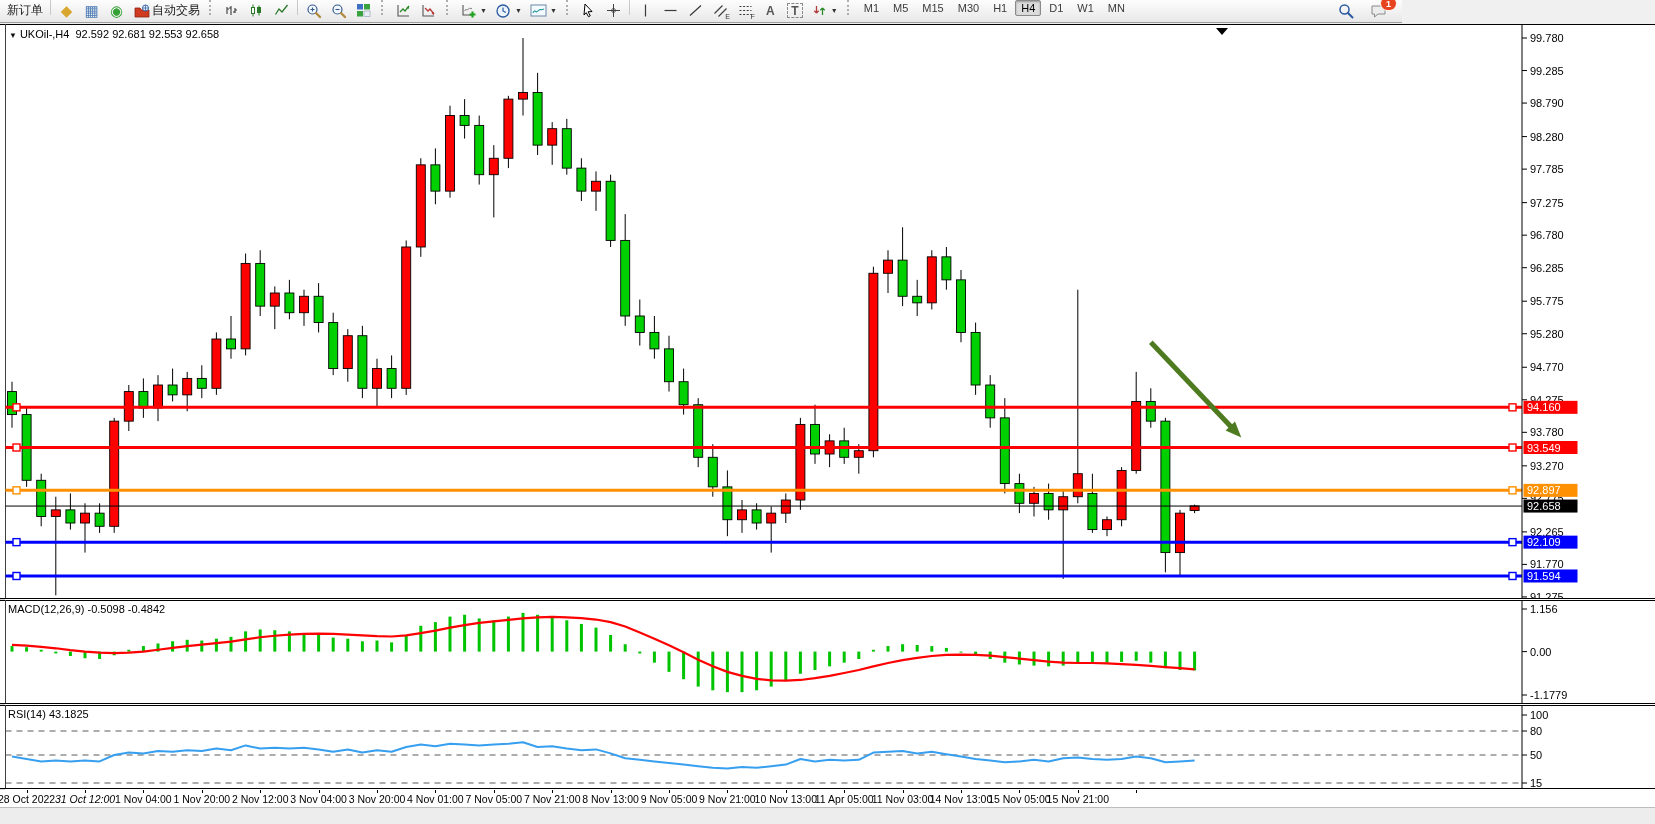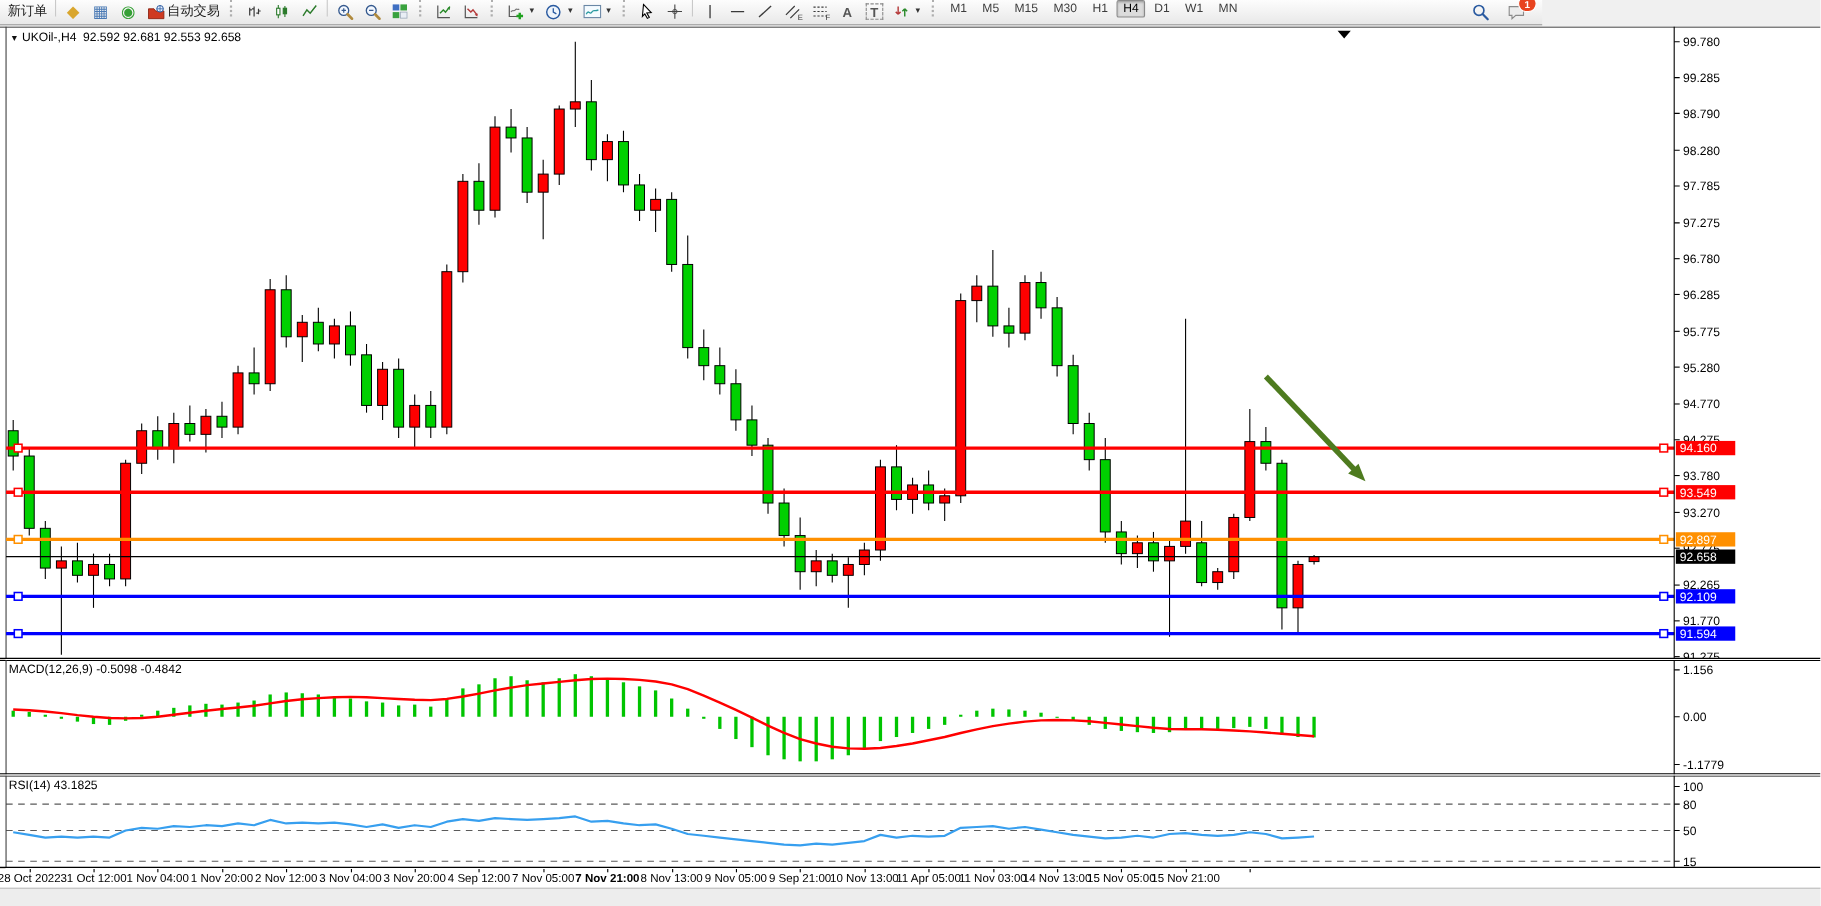--- a/index.html
+++ b/index.html
@@ -647,43 +647,43 @@
         <line x1="5.5" y1="0" x2="5.5" y2="84" stroke="#404040"></line>
         <line x1="0" y1="83.5" x2="1655" y2="83.5" stroke="#000"></line>
       </svg>
     <div class="ind-label">RSI(14) 43.1825</div>
   </div>
 
   <div class="time-axis" id="time-axis">
       <span class="ttick" style="left: 26.6px;"></span>
       <span class="tlabel" style="left: 26.6px;">28 Oct 2022</span>
       <span class="ttick" style="left: 85px;"></span>
-      <span class="tlabel" style="left: 85px;">31 Oct 12:00</span>
+      <span class="tlabel" style="left: 85px; font-style: italic;">31 Oct 12:00</span>
       <span class="ttick" style="left: 143.4px;"></span>
       <span class="tlabel" style="left: 143.4px;">1 Nov 04:00</span>
       <span class="ttick" style="left: 201.8px;"></span>
       <span class="tlabel" style="left: 201.8px;">1 Nov 20:00</span>
       <span class="ttick" style="left: 260.2px;"></span>
       <span class="tlabel" style="left: 260.2px;">2 Nov 12:00</span>
       <span class="ttick" style="left: 318.6px;"></span>
       <span class="tlabel" style="left: 318.6px;">3 Nov 04:00</span>
       <span class="ttick" style="left: 377px;"></span>
       <span class="tlabel" style="left: 377px;">3 Nov 20:00</span>
       <span class="ttick" style="left: 435.4px;"></span>
-      <span class="tlabel" style="left: 435.4px;">4 Sep 12:00</span>
+      <span class="tlabel" style="left: 435.4px;">4 Nov 01:00</span>
       <span class="ttick" style="left: 493.8px;"></span>
       <span class="tlabel" style="left: 493.8px;">7 Nov 05:00</span>
       <span class="ttick" style="left: 552.2px;"></span>
-      <span class="tlabel" style="left: 552.2px; font-weight: bold;">7 Nov 21:00</span>
+      <span class="tlabel" style="left: 552.2px;">7 Nov 21:00</span>
       <span class="ttick" style="left: 610.6px;"></span>
       <span class="tlabel" style="left: 610.6px;">8 Nov 13:00</span>
       <span class="ttick" style="left: 669px;"></span>
       <span class="tlabel" style="left: 669px;">9 Nov 05:00</span>
       <span class="ttick" style="left: 727.4px;"></span>
-      <span class="tlabel" style="left: 727.4px;">9 Sep 21:00</span>
+      <span class="tlabel" style="left: 727.4px;">9 Nov 21:00</span>
       <span class="ttick" style="left: 785.8px;"></span>
       <span class="tlabel" style="left: 785.8px;">10 Nov 13:00</span>
       <span class="ttick" style="left: 844.2px;"></span>
       <span class="tlabel" style="left: 844.2px;">11 Apr 05:00</span>
       <span class="ttick" style="left: 902.6px;"></span>
       <span class="tlabel" style="left: 902.6px;">11 Nov 03:00</span>
       <span class="ttick" style="left: 961px;"></span>
       <span class="tlabel" style="left: 961px;">14 Nov 13:00</span>
       <span class="ttick" style="left: 1019.4px;"></span>
       <span class="tlabel" style="left: 1019.4px;">15 Nov 05:00</span>

